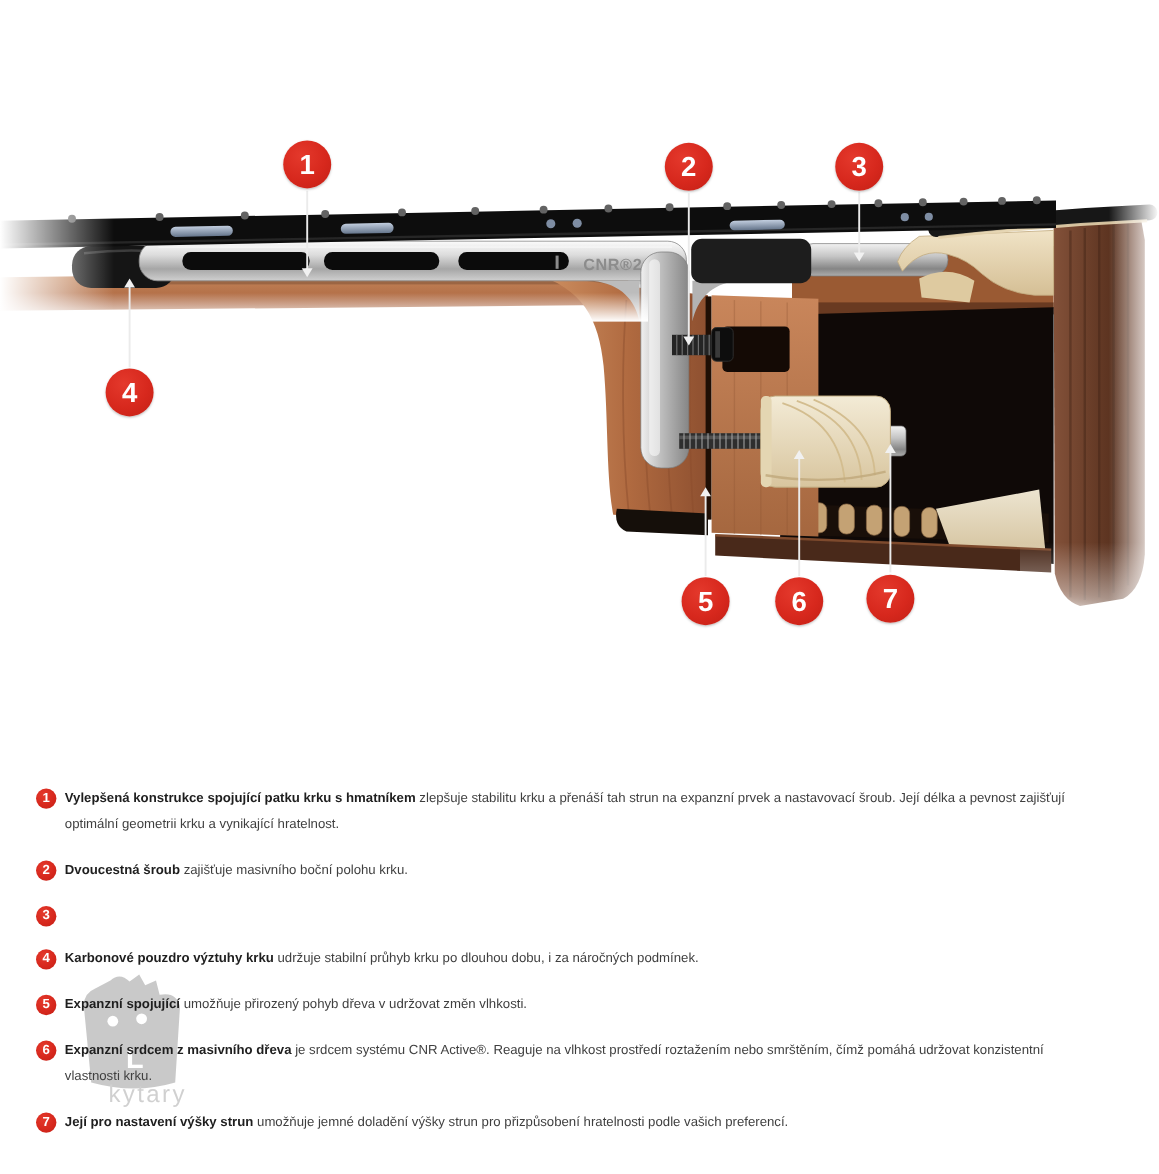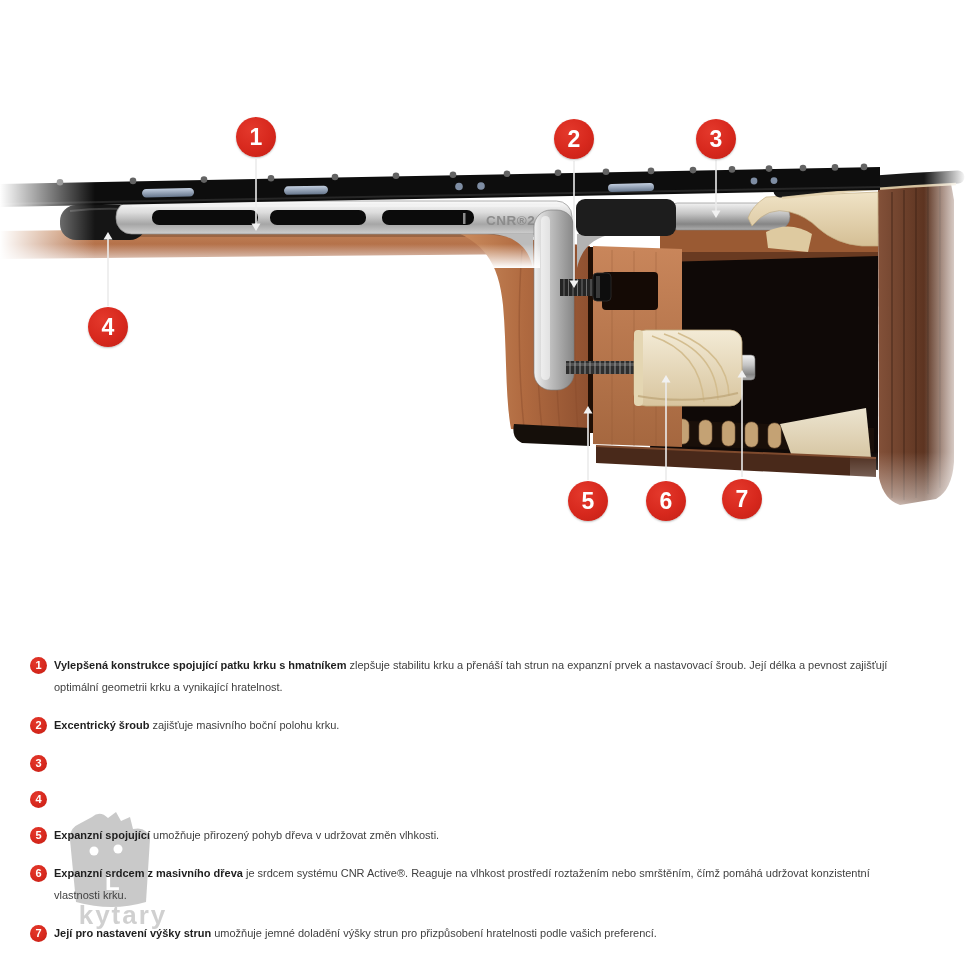--- a/index.html
+++ b/index.html
@@ -11,21 +11,21 @@
   .diagram{position:absolute;left:0;top:0;width:966px;height:645px;}
   .diagram svg{position:absolute;left:0;top:0;}
   .co{position:absolute;width:40px;height:40px;border-radius:50%;
       background:radial-gradient(circle at 38% 32%, #e4392c 0%, #d7281d 55%, #c21f15 100%);
       box-shadow:0 1px 2px rgba(0,0,0,.25);
       display:flex;align-items:center;justify-content:center;}
   .co span{color:#fff;font-size:23px;font-weight:bold;line-height:1;}
 
   
   .watermark{position:absolute;left:48px;top:806px;width:160px;opacity:.55;z-index:0;}
-  .watermark .wm-text{color:#ababab;font-size:26px;font-weight:700;letter-spacing:2px;
+  .watermark .wm-text{color:#ababab;font-size:20px;font-weight:400;letter-spacing:2px;
       margin-top:-14px;text-align:center;width:150px;}
 
   
   .legend{position:absolute;left:30px;top:654px;width:920px;margin:0;padding:0;
           list-style:none;z-index:1;}
   .legend li{display:flex;align-items:flex-start;margin:0 0 16px 0;}
   .badge{flex:0 0 auto;width:17px;height:17px;margin:3px 7px 0 0;border-radius:50%;
       background:radial-gradient(circle at 38% 32%, #e4392c 0%, #d7281d 55%, #c21f15 100%);
       display:flex;align-items:center;justify-content:center;}
   .badge span{color:#fff;font-size:11px;font-weight:bold;line-height:1;}
@@ -333,31 +333,32 @@
     <li>
       <span class="badge">
           <span>1</span>
         </span>
       <p><b>Vylepšená konstrukce spojující patku krku s hmatníkem</b><span> zlepšuje stabilitu krku a přenáší tah strun na expanzní prvek a nastavovací šroub. Její délka a pevnost zajišťují optimální geometrii krku a vynikající hratelnost.</span></p>
     </li>
     <li>
       <span class="badge">
           <span>2</span>
         </span>
-      <p><b>Excentrický šroub</b><span> zajišťuje masivního boční polohu krku.</span></p>
+      <p><b>Dvoucestná šroub</b><span> zajišťuje masivního boční polohu krku.</span></p>
     </li>
     <li>
       <span class="badge">
           <span>3</span>
         </span>
     </li>
     <li>
       <span class="badge">
           <span>4</span>
         </span>
+      <p><b>Karbonové pouzdro výztuhy krku</b><span> udržuje stabilní průhyb krku po dlouhou dobu, i za náročných podmínek.</span></p>
     </li>
     <li>
       <span class="badge">
           <span>5</span>
         </span>
       <p><b>Expanzní spojující</b><span> umožňuje přirozený pohyb dřeva v udržovat změn vlhkosti.</span></p>
     </li>
     <li>
       <span class="badge">
           <span>6</span>

